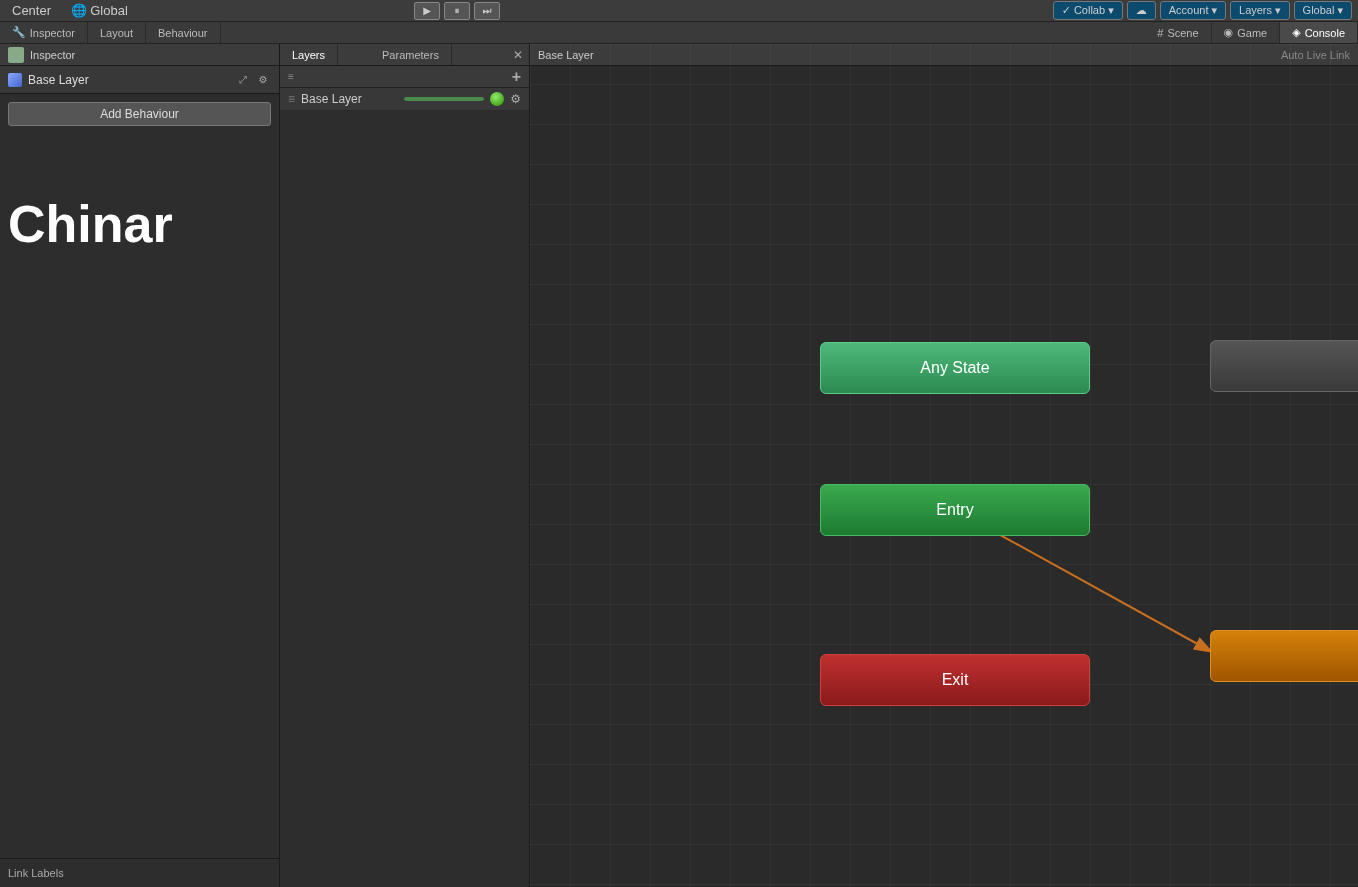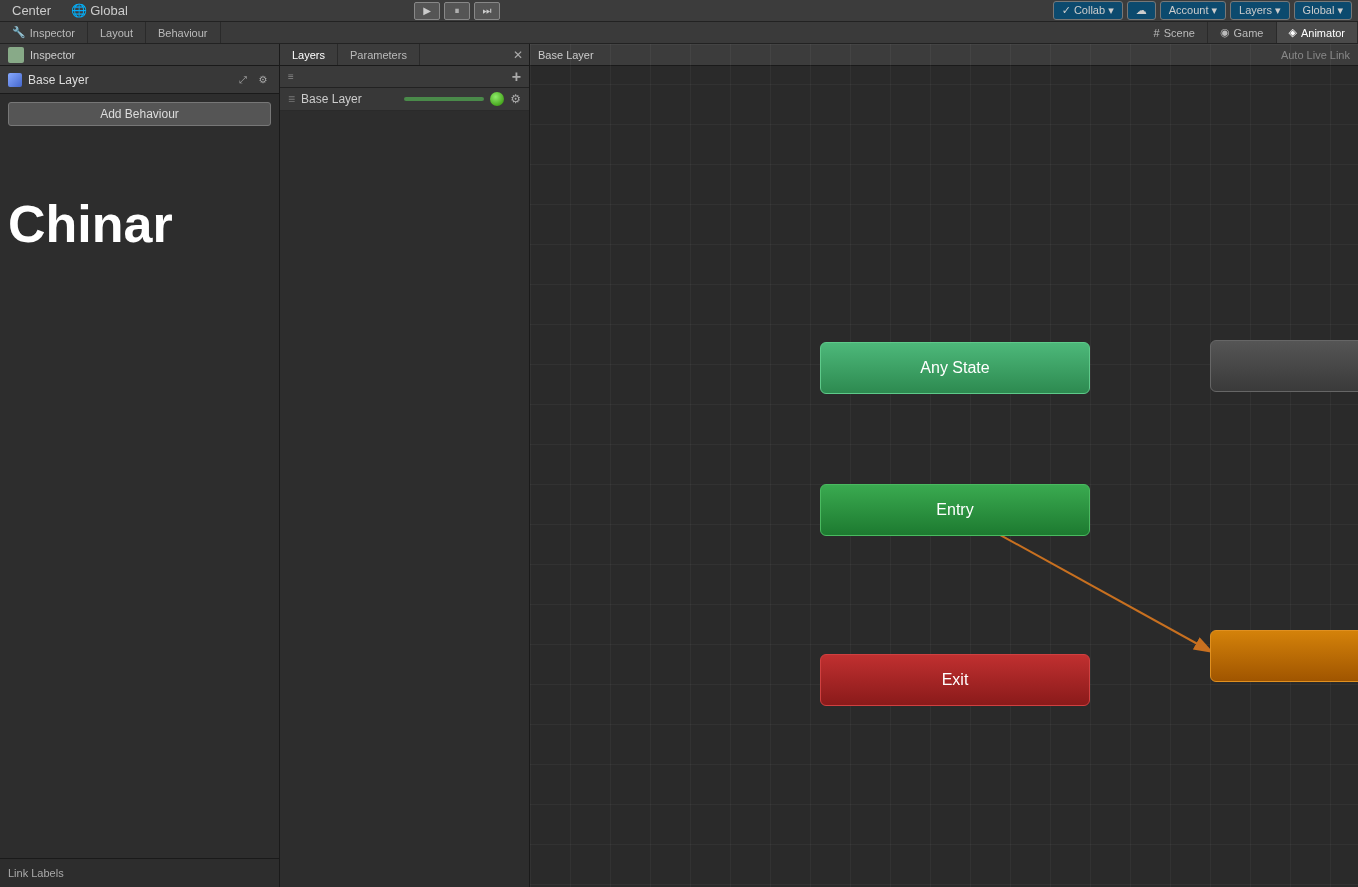--- a/index.html
+++ b/index.html
@@ -188,20 +188,21 @@
       height: 22px;
       background: #3c3c3c;
       display: flex;
       align-items: center;
       border-bottom: 1px solid #1a1a1a;
       justify-content: space-between;
     }
     .layers-tabs {
       display: flex;
       height: 100%;
+      gap: 32px;
     }
     .layers-tab {
       padding: 0 12px;
       font-size: 11px;
       color: #bbb;
       display: flex;
       align-items: center;
       cursor: pointer;
       border-right: 1px solid #2a2a2a;
     }
@@ -391,21 +392,21 @@
   <div class="tab">
     <span>#</span>
     <span>Scene</span>
   </div>
   <div class="tab">
     <span>◉</span>
     <span>Game</span>
   </div>
   <div class="tab active">
     <span>◈</span>
-    <span>Animator</span>
+    <span>Console</span>
   </div>
 </div>
 
 <div class="main-layout">
 
   <div class="inspector-panel">
     <div class="inspector-header">
       <span style="width:16px;height:16px;background:#8a8;border-radius:2px;display:inline-block;"></span>
       <span class="inspector-title">Inspector</span>
     </div>

